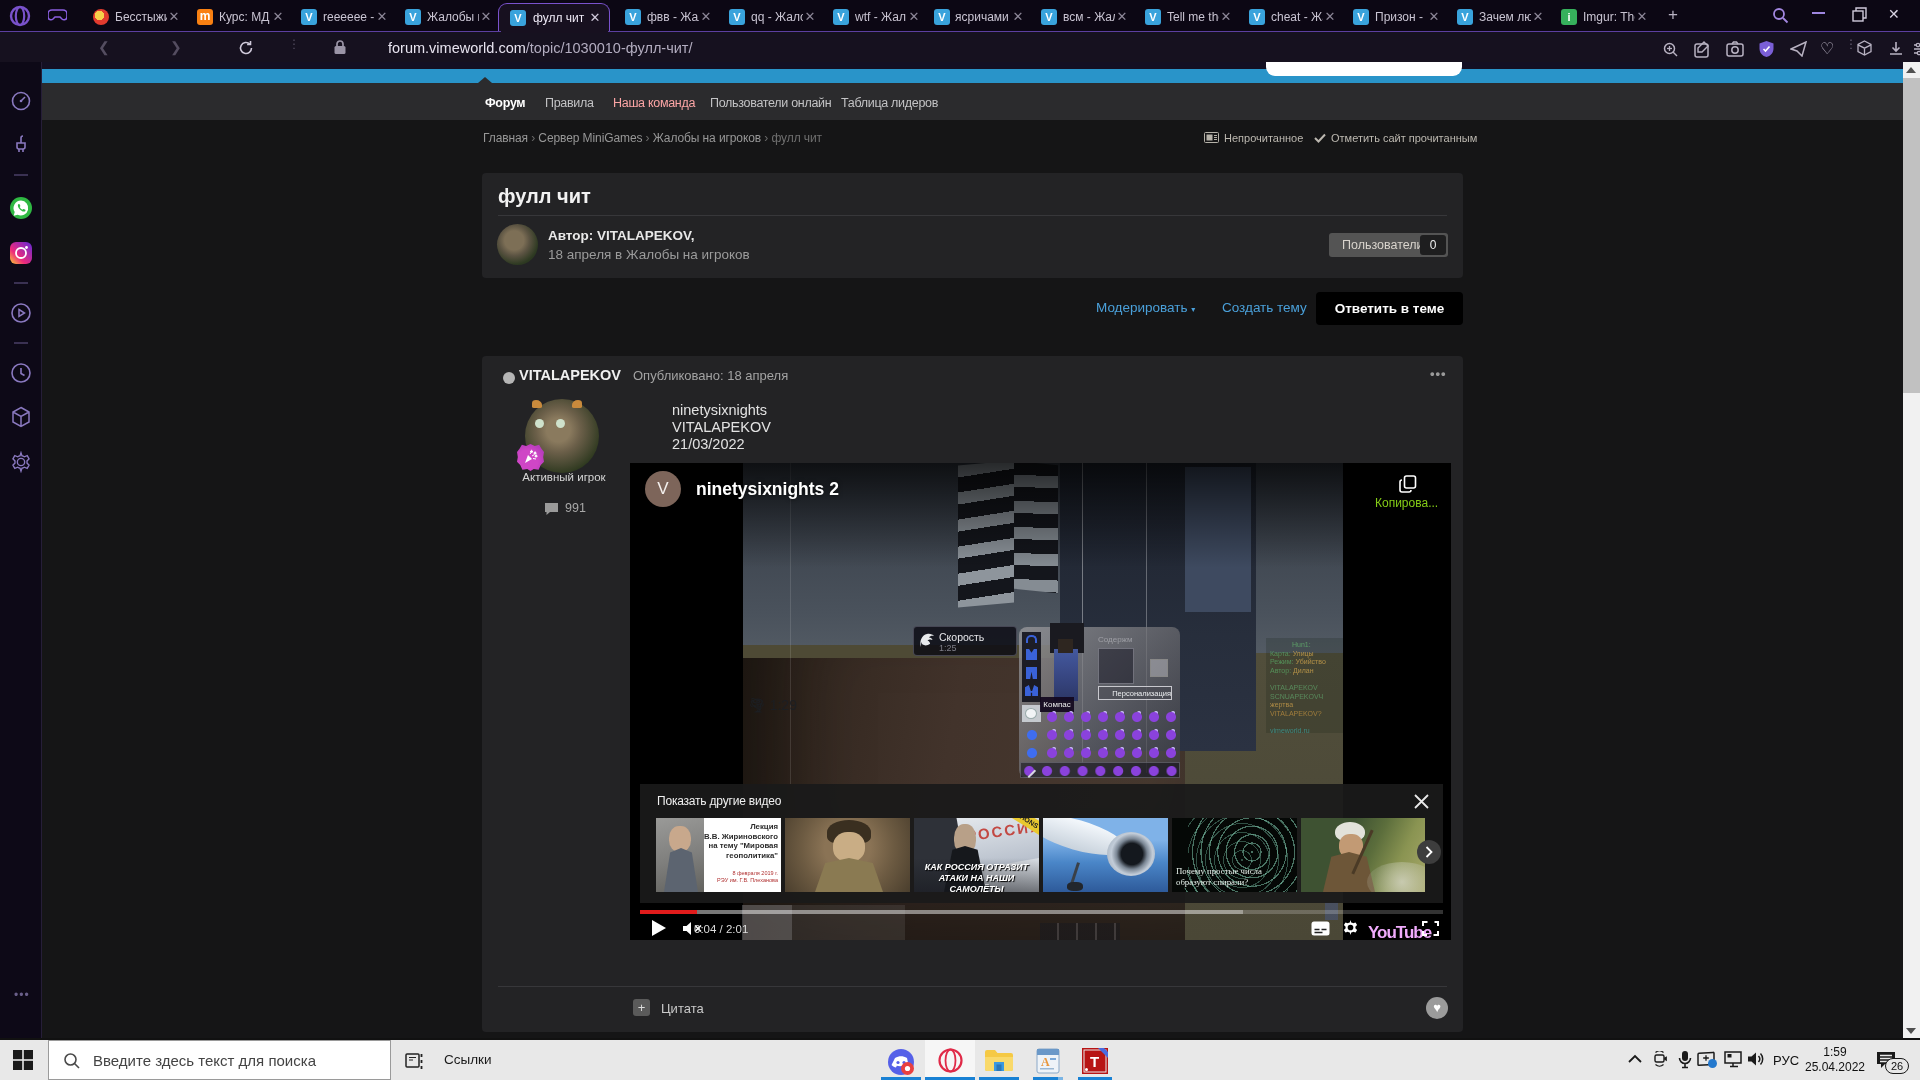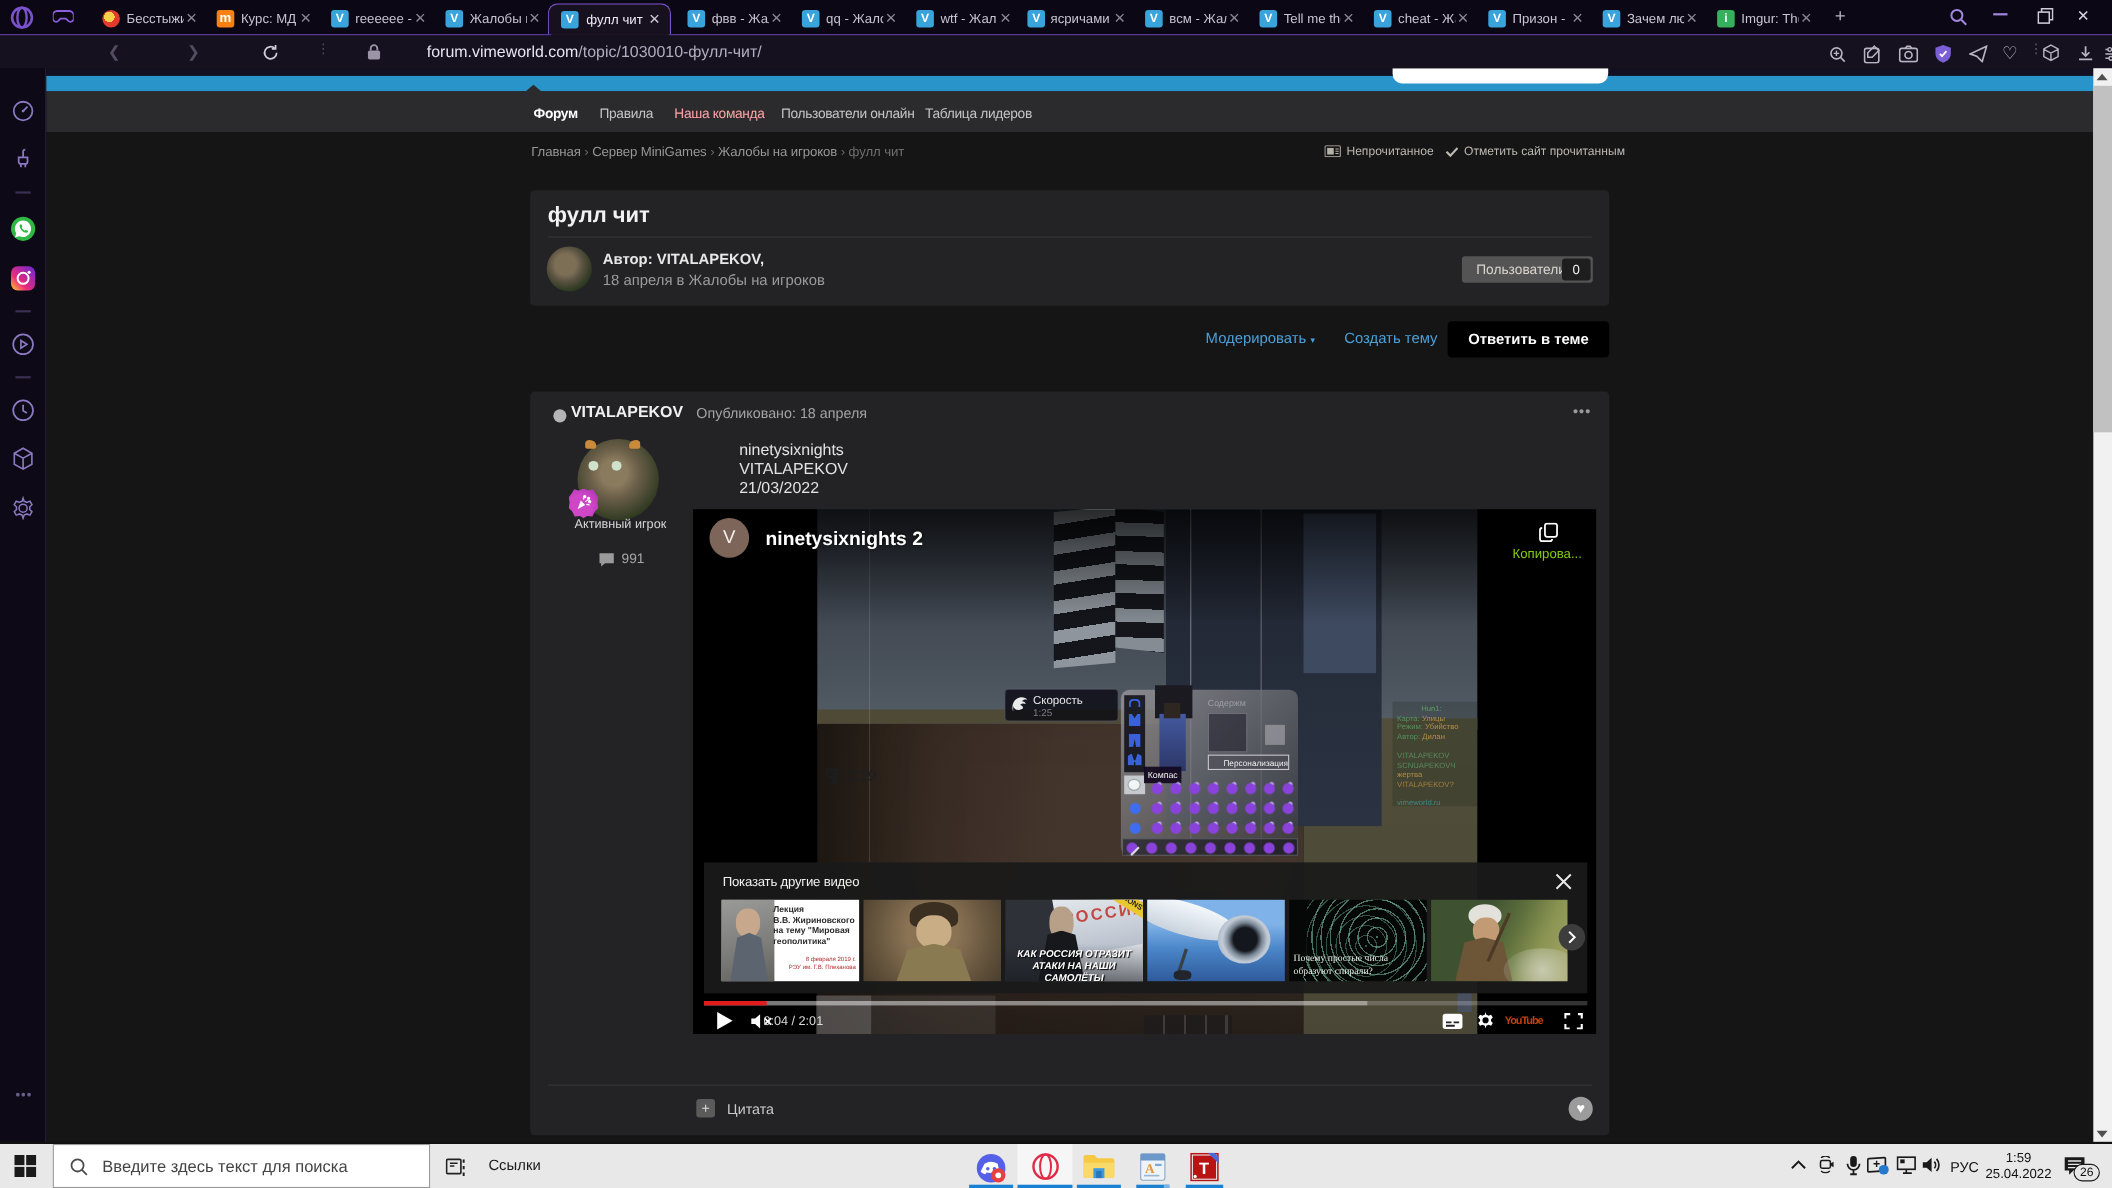--- a/index.html
+++ b/index.html
@@ -363,21 +363,21 @@
 
       <div class="abs" style="left:10px;top:321px;width:803px;height:119px;background:rgba(26,26,26,.93)">
         <div style="position:absolute;left:17px;top:10px;color:#f0f0f0;font-size:12px;letter-spacing:-.2px">Показать другие видео</div>
         <svg style="position:absolute;left:773px;top:9px" width="17" height="17" viewBox="0 0 17 17">
             <path d="M2 2 L15 15 M15 2 L2 15" stroke="#e8e8e8" stroke-width="1.8"></path>
           </svg>
         <div id="th1" style="position:absolute;left:16px;top:34px;width:125px;height:74px;background:#fff;overflow:hidden">
           <div style="position:absolute;left:0;top:0;width:48px;height:74px;background:linear-gradient(165deg,#9a9a98,#7e7e7c 55%,#62625e)"></div>
           <div style="position:absolute;left:13px;top:8px;width:22px;height:26px;border-radius:45%;background:#c8a88c"></div>
           <div style="position:absolute;left:8px;top:30px;width:34px;height:44px;background:#5c6470;clip-path:polygon(0 100%,18% 10%,50% 0,82% 10%,100% 100%)"></div>
-          <div style="position:absolute;left:47px;top:4px;width:75px;color:#2b2b2b;font-size:7.8px;font-weight:bold;text-align:left;line-height:9.6px">Лекция<br>В.В. Жириновского<br>на тему "Мировая<br>геополитика"</div>
+          <div style="position:absolute;left:47px;top:4px;width:75px;color:#2b2b2b;font-size:7.8px;font-weight:bold;text-align:right;line-height:9.6px">Лекция<br>В.В. Жириновского<br>на тему "Мировая<br>геополитика"</div>
           <div style="position:absolute;left:47px;top:52px;width:75px;color:#b03030;font-size:5.5px;text-align:right;line-height:7px">8 февраля 2019 г.<br>РЭУ им. Г.В. Плеханова</div>
         </div>
         <div id="th2" style="position:absolute;left:145px;top:34px;width:125px;height:74px;background:radial-gradient(circle at 50% 40%,#8a7355 0 30%,#6d5b42 60%,#4a3e2d 100%);overflow:hidden">
           <div style="position:absolute;left:42px;top:2px;width:44px;height:24px;border-radius:50% 50% 30% 30%;background:#3a2f20"></div>
           <div style="position:absolute;left:48px;top:14px;width:32px;height:30px;border-radius:45%;background:#c9ad85"></div>
           <div style="position:absolute;left:30px;top:40px;width:68px;height:34px;background:#8a7a52;clip-path:polygon(0 100%,15% 15%,50% 0,85% 15%,100% 100%)"></div>
         </div>
         <div id="th3" style="position:absolute;left:274px;top:34px;width:125px;height:74px;background:linear-gradient(105deg,#2e3138 0 38%,#c8ccd2 60%,#dde2e8);overflow:hidden">
           <div style="position:absolute;left:46px;top:-14px;width:85px;height:60px;background:linear-gradient(180deg,#e8ecf0,#b8c0cc);transform:rotate(-10deg)"></div>
           <div style="position:absolute;left:52px;top:4px;color:#c03028;font-size:15px;font-weight:bold;letter-spacing:2px;transform:rotate(-8deg);opacity:.85">РОССИЯ</div>
@@ -422,21 +422,21 @@
           <path d="M13 4.5 L19 10.5 M19 4.5 L13 10.5" stroke="#fff" stroke-width="1.6"></path>
         </svg>
       <div class="abs" style="left:64px;top:460px;color:#dcdcdc;font-size:11.5px">0:04 / 2:01</div>
       <svg class="abs" style="left:681px;top:458px" width="19" height="15" viewBox="0 0 19 15">
           <rect x="0.5" y="0.5" width="18" height="14" rx="2.5" fill="#fff"></rect>
           <path d="M3.5 8.5 h5 M10.5 8.5 h5 M3.5 11.5 h8" stroke="#222" stroke-width="1.6"></path>
         </svg>
       <svg class="abs" style="left:712px;top:456px" width="17" height="17" viewBox="0 0 24 24">
           <path d="M12 8 a4 4 0 1 0 0 8 a4 4 0 0 0 0-8 m0-6.5 l1 3.4 a7 7 0 0 1 2.8 1.2 l3.3-1.3 2.2 3.7 -2.4 2.4 a7 7 0 0 1 0 2.2 l2.4 2.4 -2.2 3.7 -3.3-1.3 a7 7 0 0 1 -2.8 1.2 L12 22.5 l-1-3.4 a7 7 0 0 1 -2.8-1.2 l-3.3 1.3 -2.2-3.7 2.4-2.4 a7 7 0 0 1 0-2.2 L2.7 8.5 l2.2-3.7 3.3 1.3 A7 7 0 0 1 11 4.9 z" fill="#fff"></path>
         </svg>
-      <div class="abs" style="left:738px;top:460px;color:#c2410c;font-size:10px;font-weight:bold;letter-spacing:-1px">YouTube</div>
+      <div class="abs" style="left:738px;top:460px;color:#f0abfc;font-size:17px;font-weight:bold;letter-spacing:-1px">YouTube</div>
       <svg class="abs" style="left:792px;top:458px" width="17" height="15" viewBox="0 0 17 15">
           <path d="M1 5 V1 h4.5 M12.5 1 H16 v4 M16 10 v4 h-4.5 M5 14 H1 v-4" fill="none" stroke="#fff" stroke-width="2"></path>
         </svg>
     </div>
   </div>
   <div class="abs" id="sbtrack">
     <div style="position:absolute;left:3px;top:5px;width:0;height:0;border-left:5px solid transparent;border-right:5px solid transparent;border-bottom:6px solid #505050"></div>
     <div style="position:absolute;left:0;top:16px;width:17px;height:315px;background:#c1c1c1"></div>
     <div style="position:absolute;left:3px;top:966px;width:0;height:0;border-left:5px solid transparent;border-right:5px solid transparent;border-top:6px solid #505050"></div>
   </div>

